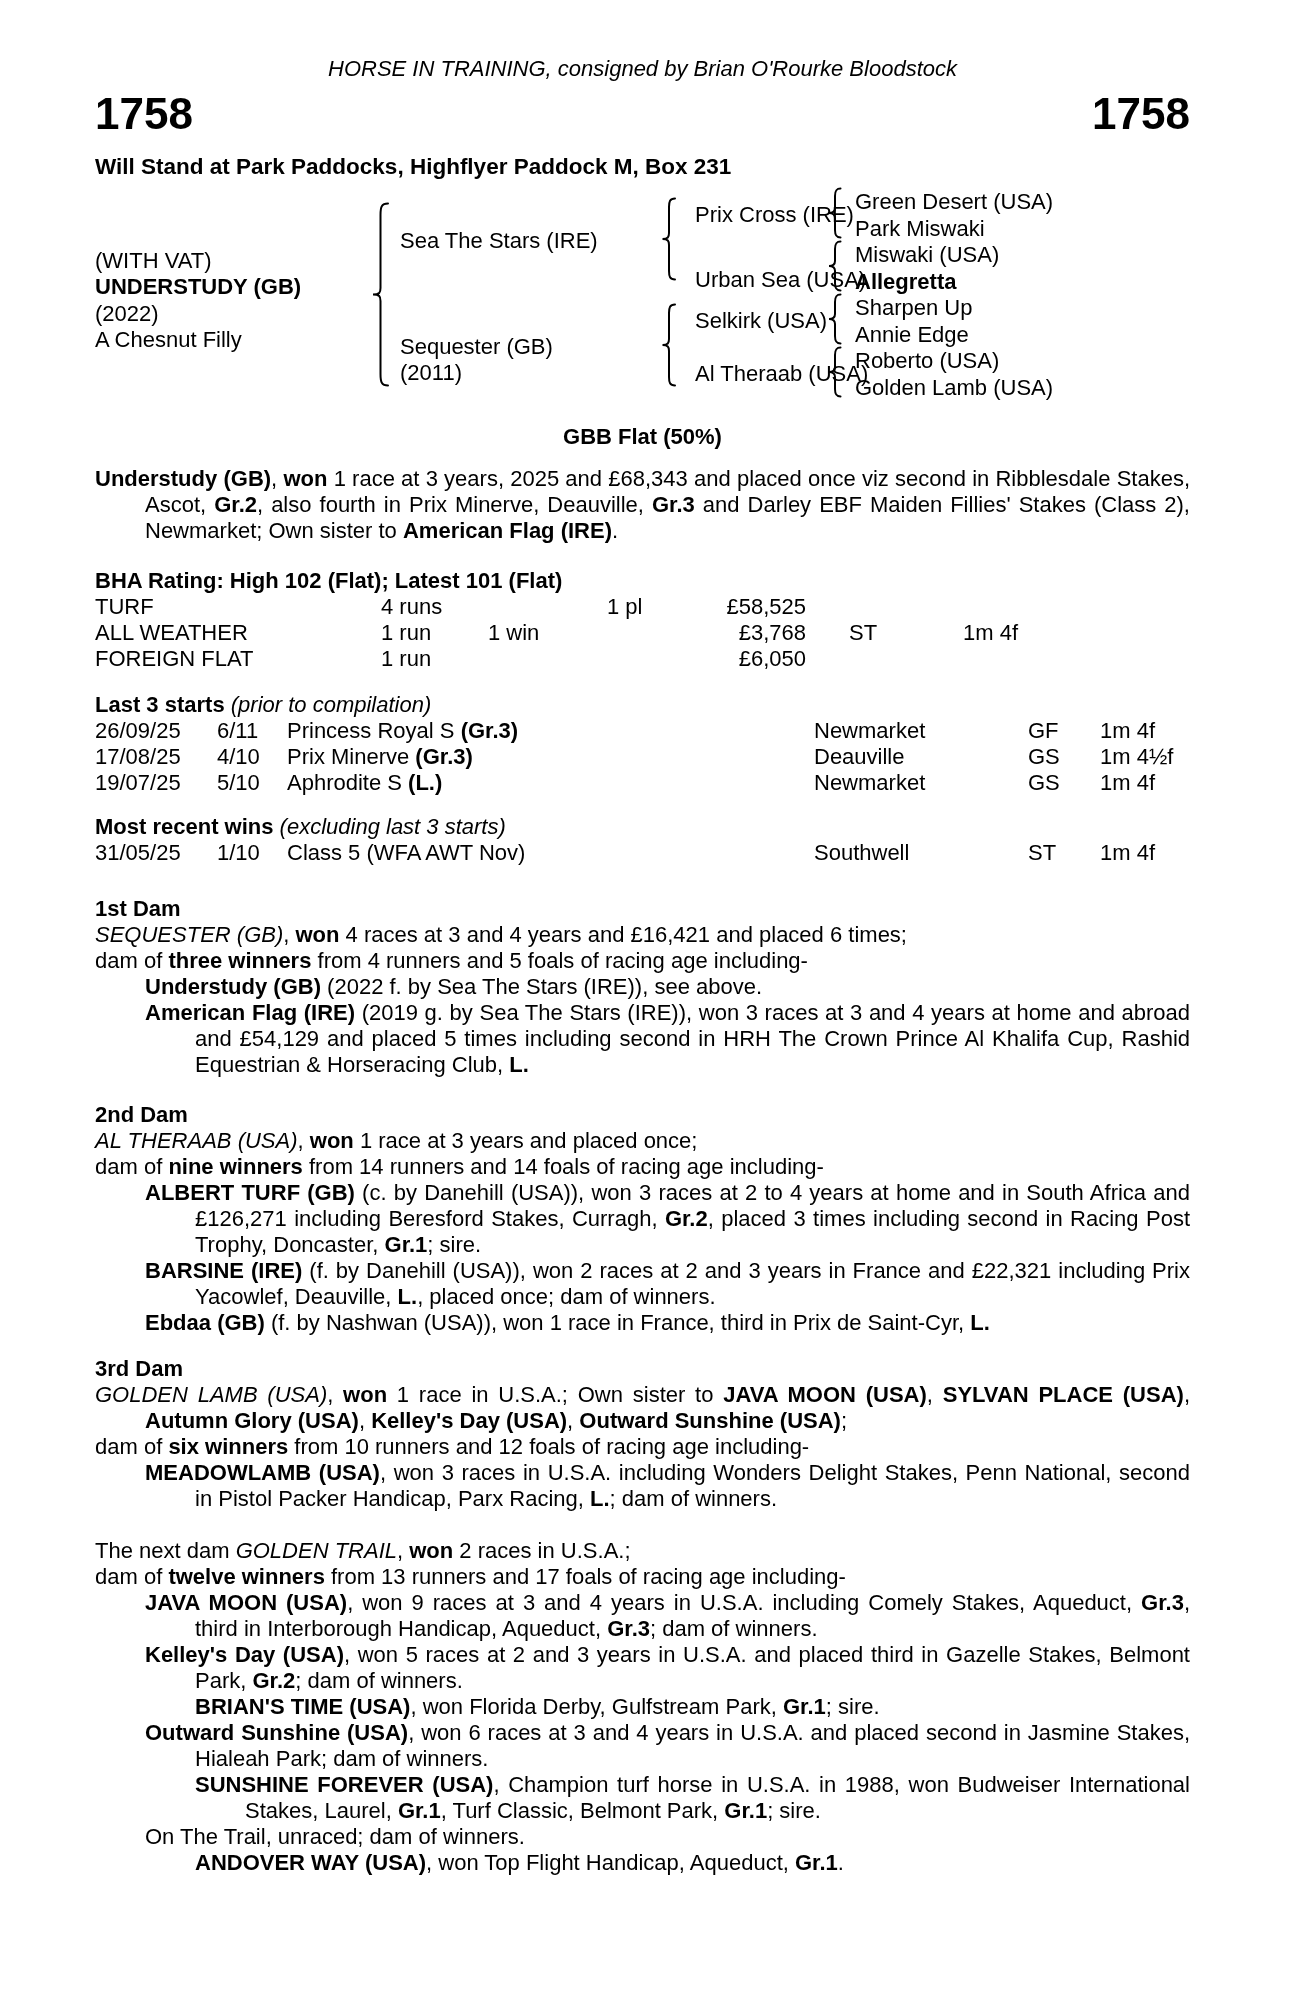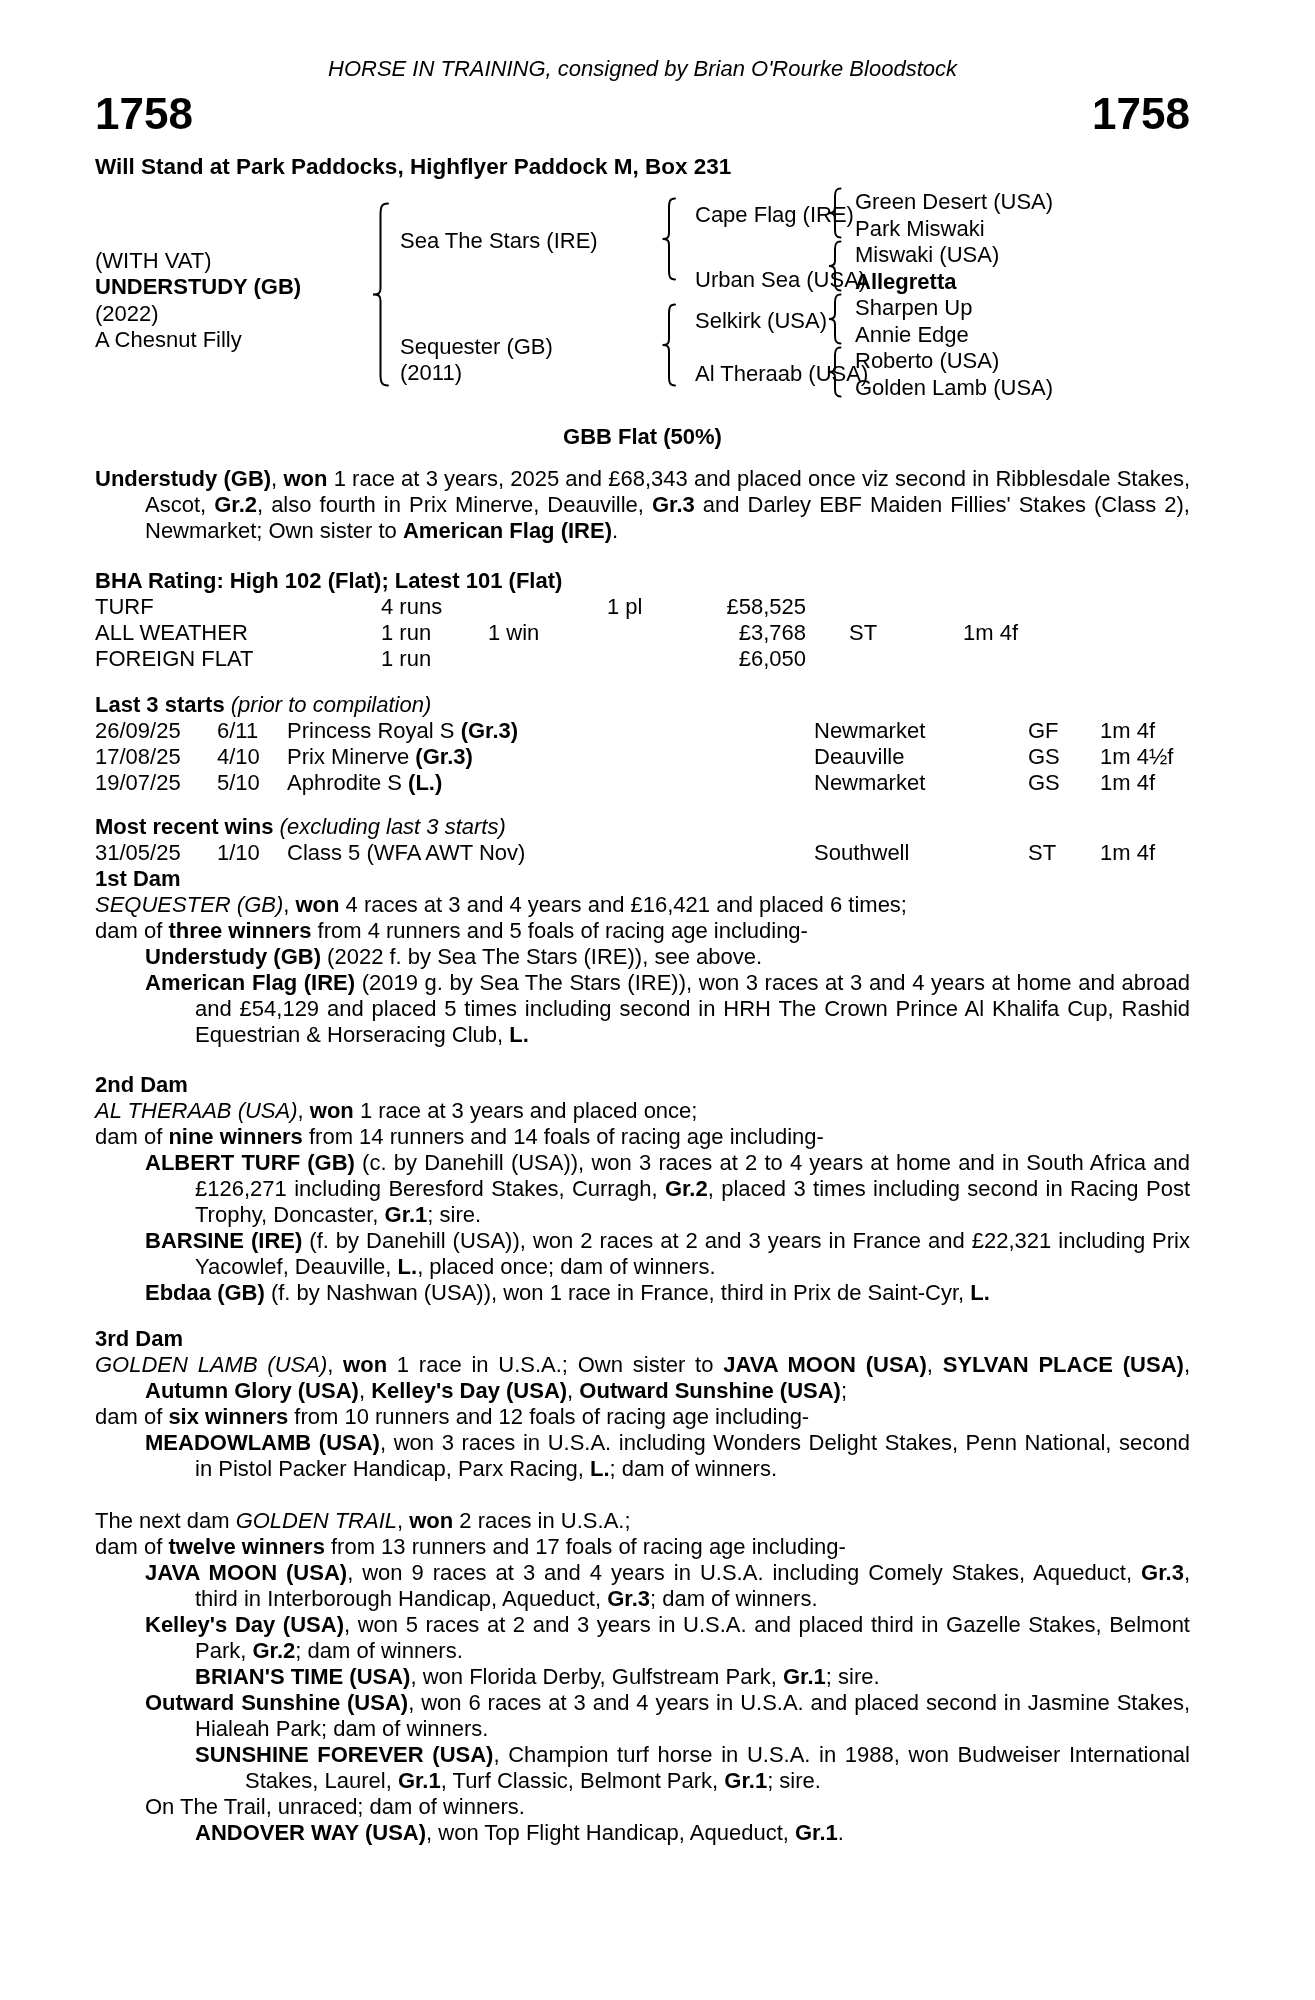--- a/index.html
+++ b/index.html
@@ -41,21 +41,21 @@
   .gbb{margin-top:22px;font-weight:bold;}
   .para{margin:0;}
   .j{text-align:justify;}
   .h0{padding-left:50px;text-indent:-50px;}
   .h1{padding-left:100px;text-indent:-50px;}
   .h2{padding-left:150px;text-indent:-50px;}
   .race-para{margin-top:16px;}
   .seg-b{font-weight:bold;}
   .seg-i{font-style:italic;}
   .sec-heading{font-weight:bold;}
-  .mt30{} .mt26{margin-top:26px;} .mt24{margin-top:24px;} .mt20{margin-top:20px;} .mt18{margin-top:18px;}
+  .mt30{margin-top:30px;} .mt26{margin-top:26px;} .mt24{margin-top:24px;} .mt20{margin-top:20px;} .mt18{margin-top:18px;}
   .heading-note{font-weight:normal;font-style:italic;}
   
   .bha-row{display:grid;grid-template-columns:286px 107px 119px 100px 99px 157px auto;}
   .bha-amount{text-align:right;}
   .bha-going{padding-left:43px;}
   .race-row{display:grid;grid-template-columns:122px 70px 527px 214px 72px auto;}
   .cell{white-space:nowrap;}
 </style>
 </head>
 <body>
@@ -85,21 +85,21 @@
     <span class="ped-dam">Sequester (GB)</span>
     <span class="ped-damyear">(2011)</span>
 
     <svg class="brace brace-mid1" width="18" height="84" viewBox="0 0 18 84">
       <path d="M 15 1.5 C 9.8 1.5 9 4.5 9 10 L 9 36 C 9 40 8 42 2.5 42 C 8 42 9 44 9 48 L 9 74 C 9 79.5 9.8 82.5 15 82.5" fill="none" stroke="#000" stroke-width="2" stroke-linecap="round"></path>
     </svg>
     <svg class="brace brace-mid2" width="18" height="84" viewBox="0 0 18 84">
       <path d="M 15 1.5 C 9.8 1.5 9 4.5 9 10 L 9 36 C 9 40 8 42 2.5 42 C 8 42 9 44 9 48 L 9 74 C 9 79.5 9.8 82.5 15 82.5" fill="none" stroke="#000" stroke-width="2" stroke-linecap="round"></path>
     </svg>
 
-    <span class="gp0">Cape Flag (IRE)</span>
+    <span class="gp0">Prix Cross (IRE)</span>
     <span class="gp1">Urban Sea (USA)</span>
     <span class="gp2">Selkirk (USA)</span>
     <span class="gp3">Al Theraab (USA)</span>
 
     <svg class="brace brace-s1" width="16" height="52" viewBox="0 0 16 52">
       <path d="M 13.5 1.5 C 9 1.5 8 4 8 9 L 8 21 C 8 24 7 26 2 26 C 7 26 8 28 8 31 L 8 43 C 8 48 9 50.5 13.5 50.5" fill="none" stroke="#000" stroke-width="2" stroke-linecap="round"></path>
     </svg>
     <svg class="brace brace-s2" width="16" height="52" viewBox="0 0 16 52">
       <path d="M 13.5 1.5 C 9 1.5 8 4 8 9 L 8 21 C 8 24 7 26 2 26 C 7 26 8 28 8 31 L 8 43 C 8 48 9 50.5 13.5 50.5" fill="none" stroke="#000" stroke-width="2" stroke-linecap="round"></path>
     </svg>

